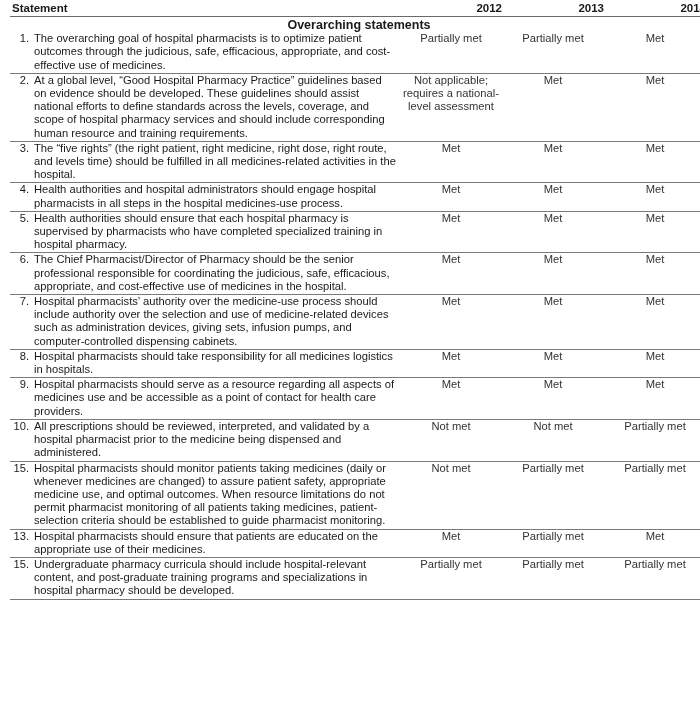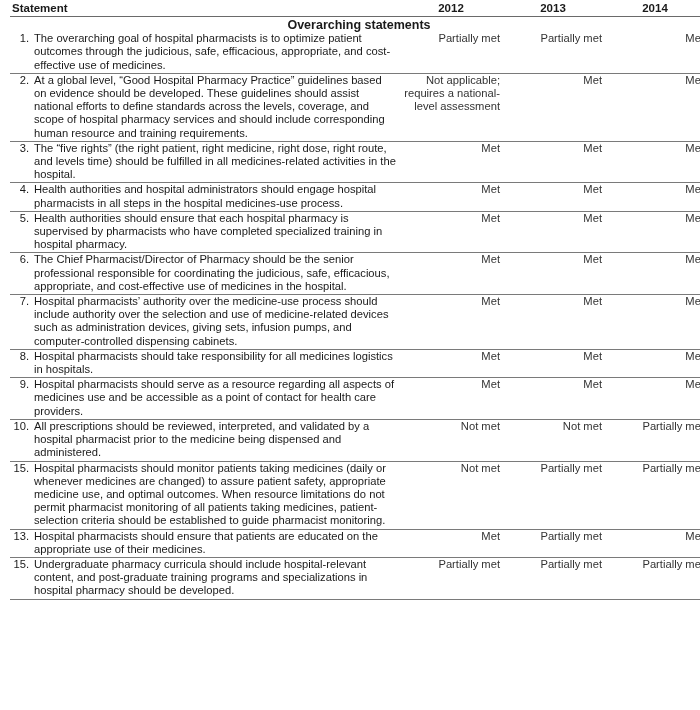--- a/index.html
+++ b/index.html
@@ -13,41 +13,41 @@
     width: 696px;
     margin-left: 10px;
     table-layout: fixed;
     font-size: 11.2px;
     line-height: 13.2px;
   }
   col.c-stmt { width: 390px; }
   col.c-y { width: 102px; }
   th {
     font-weight: bold;
-    text-align: center;
+    text-align: right;
     padding: 2px 0 1px 0;
     border-bottom: 1.5px solid #6a6a6a;
     font-size: 11.5px;
   }
   th.stmt-h { text-align: left; padding-left: 2px; }
   td.section {
     font-weight: bold;
     font-size: 12.5px;
     padding: 2px 0 0 2px;
     line-height: 13px;
     text-align: center;
   }
   tr.row td { border-top: 1.5px solid #7a7a7a; vertical-align: top; }
   tr.row.first td { border-top: none; }
   tr.row:last-child td { border-bottom: 1.5px solid #7a7a7a; }
   td.stmt { padding: 0 4px 1px 0; }
   .stmt-wrap { display: flex; }
   .num { width: 24px; flex: 0 0 24px; text-align: right; padding-right: 5px; box-sizing: border-box; }
   .txt { flex: 1; }
-  td.val { text-align: right; padding: 0 2px; color: #333; }
+  td.val { text-align: center; padding: 0 2px; color: #333; }
 </style>
 </head>
 <body>
 
 <table>
   <colgroup>
     <col class="c-stmt">
       <col class="c-y">
       <col class="c-y">
       <col class="c-y">

